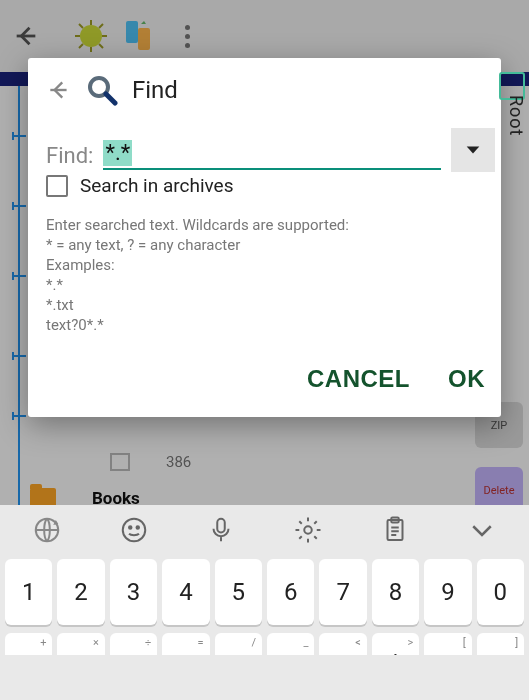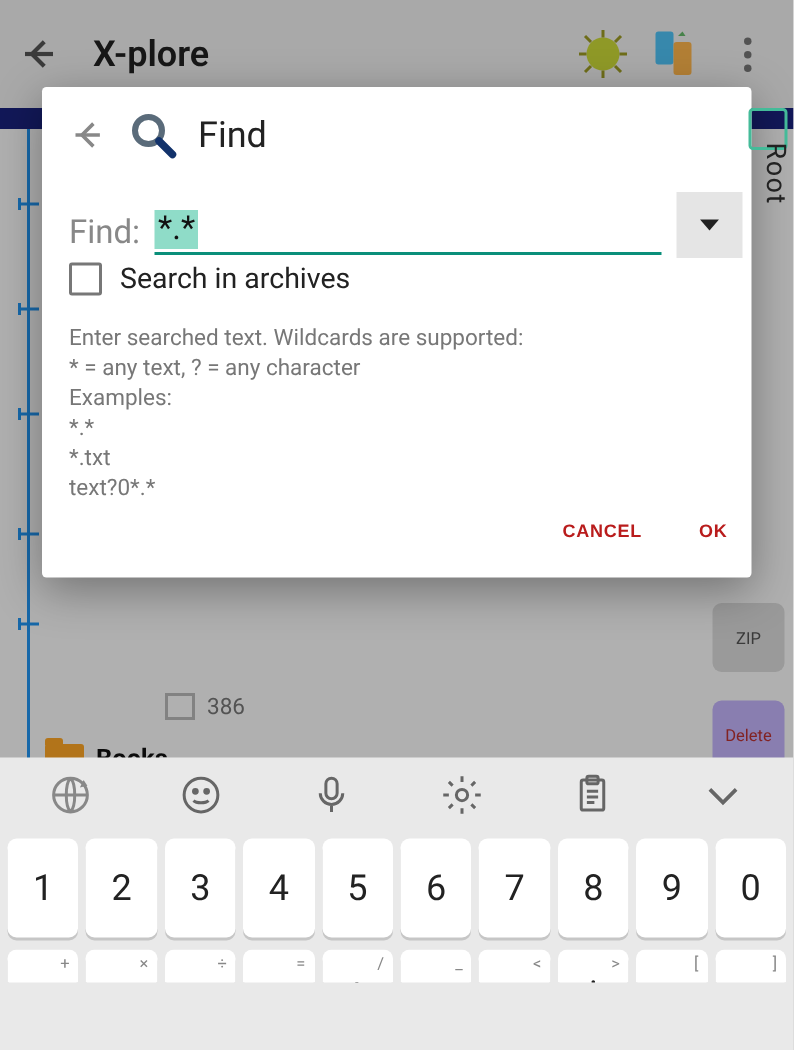--- a/index.html
+++ b/index.html
@@ -66,22 +66,23 @@
   }
   .tree-line {
     position:absolute; top:14px; bottom:0; left:18px; width:2px;
     background:#2196f3;
   }
   .tree-dot { position:absolute; left:12px; width:14px; height:10px;}
   .tree-dot::before{content:"";position:absolute;left:0;top:3px;width:14px;height:2px;background:#2196f3;}
   .tree-dot::after{content:"";position:absolute;left:0;top:0;width:2px;height:8px;background:#2196f3;}
   .bg-row {
     position:absolute; left:30px; right:10px;
-    display:flex; align-items:flex-end;
+    display:flex; align-items:center;
     height:36px;
+    gap:28px;
   }
   .bg-row .folder-ic{width:26px;height:20px;background:#ffa726;border-radius:2px;margin-right:8px;position:relative;}
   .bg-row .folder-ic::before{content:"";position:absolute;top:-4px;left:0;width:12px;height:5px;background:#ffa726;border-radius:2px 2px 0 0;}
   .bg-row .name{font-size:17px;font-weight:700;color:#111;}
   .right-rail{position:absolute;top:72px;right:0;width:60px;bottom:0;z-index:2;}
   .rail-btn{position:absolute;left:6px;right:6px;height:46px;border-radius:6px;display:flex;align-items:center;justify-content:center;font-size:11px;color:#555;}
   .rail-del{background:#c4b5fd;color:#b33;}
   .rail-zip{background:#ddd;}
 
   
@@ -143,26 +144,26 @@
     display:flex;align-items:center;justify-content:center;
     margin-bottom:2px;
   }
   .dropdown-btn svg{width:18px;height:18px;}
   .check-row{display:flex;align-items:center;gap:12px;margin-bottom:18px;}
   .checkbox{
     width:22px;height:22px;border:2px solid #777;border-radius:2px;
     box-sizing:border-box;
   }
   .check-label{font-size:19px;color:#222;}
-  .help-text{font-size:15px;color:#777;line-height:20px;white-space:pre-line;}
+  .help-text{font-size:15px;color:#777;line-height:20px;white-space:pre-line;margin-bottom:18px;}
   .dialog-actions{display:flex;justify-content:flex-end;gap:30px;padding:6px 6px 8px 0;}
   .dialog-actions button{
     border:none;background:none;
-    font-size:12px;font-weight:600;letter-spacing:0.5px;
-    color:#b91c1c;cursor:pointer;
+    font-size:24px;font-weight:600;letter-spacing:0.5px;
+    color:#14532d;cursor:pointer;
     padding:6px 4px;
   }
 
   
   .keyboard{
     position:absolute;left:0;right:0;bottom:0;
     height:195px;
     background:#e9e9e9;
     z-index:30;
     box-sizing:border-box;
@@ -193,21 +194,20 @@
 <body>
 
 <div class="bg-layer">
   <div class="app-bar">
     <div class="back-arrow">
       <svg viewBox="0 0 24 24" fill="none" stroke="currentColor" stroke-width="2.4">
           <path d="M15 5l-7 7 7 7"></path>
           <path d="M4 12h16"></path>
         </svg>
     </div>
-    <div class="app-title">X-plore</div>
     <div class="tool-icon sun-icon">
       <svg viewBox="0 0 36 36">
           <circle cx="18" cy="18" r="11" fill="#cddc39"></circle>
           <g stroke="#9e9d24" stroke-width="2">
             <line x1="18" y1="2" x2="18" y2="7"></line>
             <line x1="18" y1="29" x2="18" y2="34"></line>
             <line x1="2" y1="18" x2="7" y2="18"></line>
             <line x1="29" y1="18" x2="34" y2="18"></line>
             <line x1="6" y1="6" x2="10" y2="10"></line>
             <line x1="26" y1="26" x2="30" y2="30"></line>

